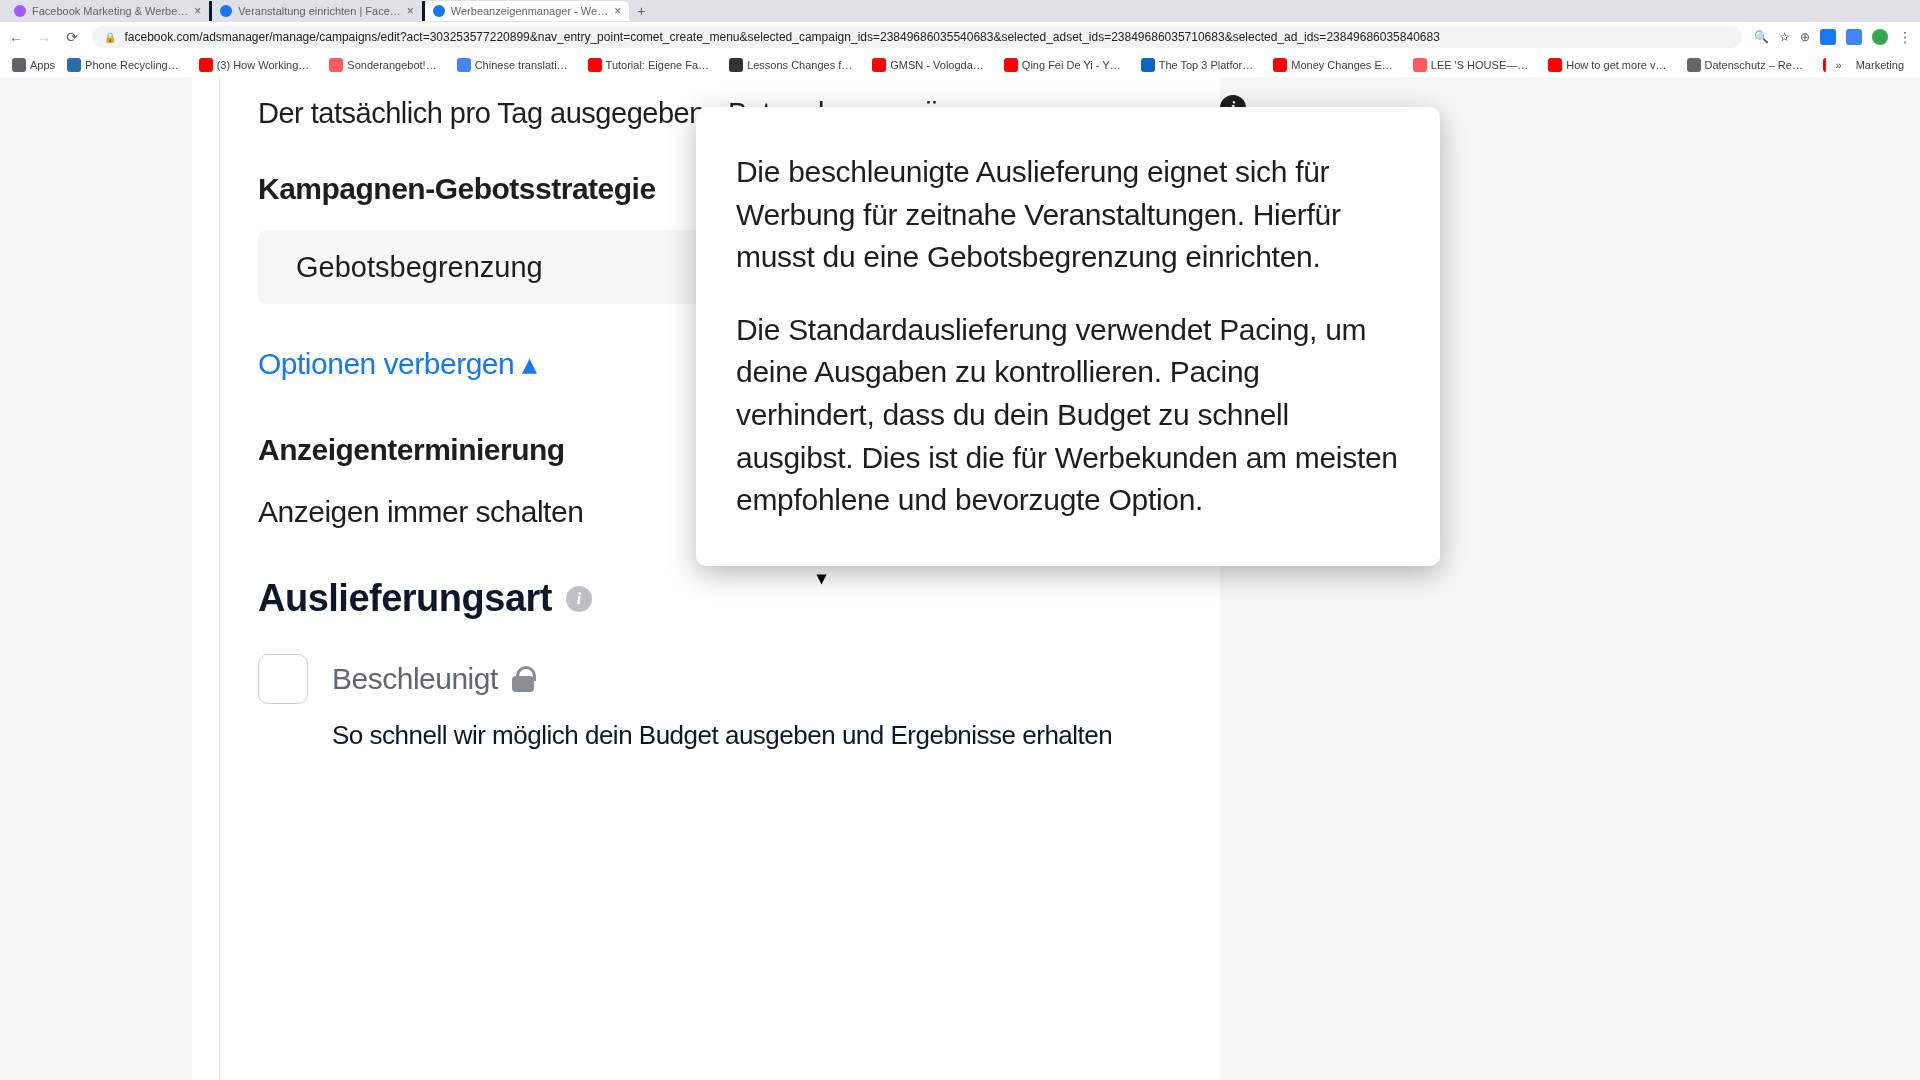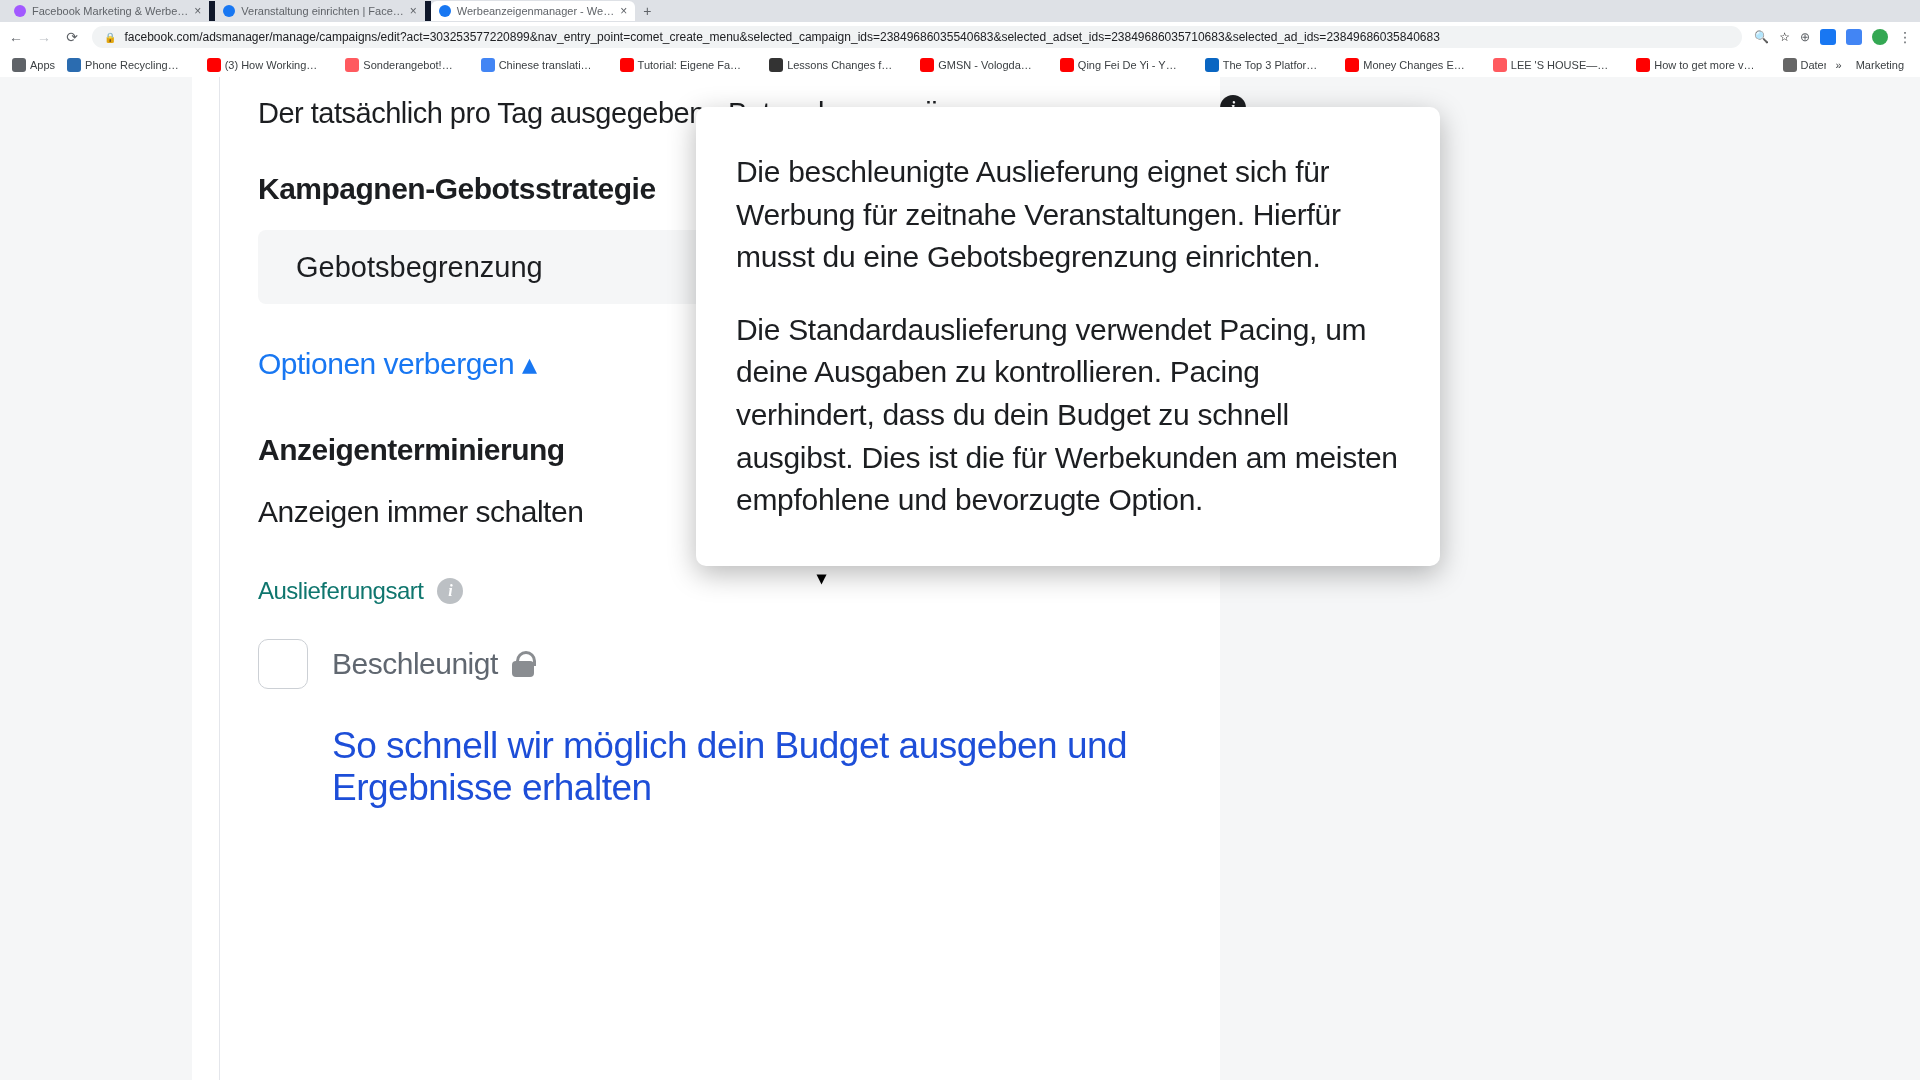--- a/index.html
+++ b/index.html
@@ -1,21 +1,21 @@
 <!DOCTYPE html>
 <html><head>
 <meta charset="utf-8">
 <style>
 * { margin: 0; padding: 0; box-sizing: border-box; font-family: -apple-system, BlinkMacSystemFont, "Segoe UI", Helvetica, Arial, sans-serif; }
 body { width: 1920px; height: 1080px; overflow: hidden; background: #fff; }
 
 
 .browser-chrome { height: 77px; background: #fff; border-bottom: 1px solid #ddd; }
 .tab-bar { height: 22px; display: flex; align-items: center; background: #dee1e6; padding-left: 6px; }
-.tab { display: flex; align-items: center; height: 20px; padding: 0 8px; font-size: 11px; color: #5f6368; border-right: 6px solid #0f172a; gap: 6px; }
+.tab { display: flex; align-items: center; height: 20px; padding: 0 8px; font-size: 11px; color: #5f6368; border-right: 3px solid #0f172a; gap: 6px; }
 .tab.active { background: #fff; border-radius: 6px 6px 0 0; border-right: none; }
 .tab .favicon { width: 12px; height: 12px; border-radius: 50%; }
 .tab .close { font-size: 12px; color: #5f6368; }
 .new-tab { padding: 0 8px; font-size: 14px; color: #5f6368; }
 
 .nav-bar { height: 30px; display: flex; align-items: center; padding: 0 8px; gap: 12px; background: #fff; }
 .nav-bar .nav-btn { color: #5f6368; font-size: 14px; width: 16px; text-align: center; }
 .url-bar { flex: 1; height: 22px; background: #f1f3f4; border-radius: 12px; display: flex; align-items: center; padding: 0 12px; font-size: 12px; color: #202124; gap: 8px; }
 .url-bar .lock { font-size: 10px; }
 .nav-right { display: flex; gap: 10px; align-items: center; }
@@ -39,31 +39,31 @@
 
 .greybox { margin-top: 24px; height: 74px; background: #f5f6f7; border-radius: 8px; display: flex; align-items: center; padding: 0 38px; font-size: 29px; color: #1c1e21; }
 
 .link-text { display: block; margin-top: 42px; font-size: 30px; color: #1877f2; letter-spacing: -0.5px; }
 
 .section-heading.mt2 { margin-top: 52px; }
 
 .body-text { font-size: 30px; color: #1c1e21; margin-top: 28px; letter-spacing: -0.5px; }
 
 .delivery-row { display: flex; align-items: center; gap: 14px; margin-top: 48px; }
-.delivery-row .h { font-size: 24px; font-weight: 400; color: #0f766e; letter-spacing: -0.5px; }
+.delivery-row .h { font-size: 38px; font-weight: 700; color: #0f172a; letter-spacing: -0.5px; }
 .info-circle { width: 26px; height: 26px; border-radius: 50%; background: #bcc0c4; color: #fff; display: flex; align-items: center; justify-content: center; font-size: 16px; font-weight: 700; font-style: italic; font-family: Georgia, serif; }
 
 .checkbox-row { display: flex; align-items: center; gap: 24px; margin-top: 34px; }
 .checkbox { width: 50px; height: 50px; border: 1px solid #ccd0d5; border-radius: 10px; background: #fff; }
 .checkbox-label { font-size: 30px; color: #606770; letter-spacing: -0.5px; display: flex; align-items: center; gap: 14px; }
 .lock-icon { width: 22px; height: 26px; position: relative; }
 .lock-icon::before { content: ""; position: absolute; top: 0; left: 4px; width: 14px; height: 12px; border: 3px solid #8a8d91; border-bottom: none; border-radius: 10px 10px 0 0; }
 .lock-icon::after { content: ""; position: absolute; bottom: 0; left: 0; width: 22px; height: 16px; background: #8a8d91; border-radius: 4px; }
 
-.checkbox-desc { font-size: 37px; color: #1d4ed8; margin-top: 36px; margin-left: 74px; letter-spacing: -0.5px; }
+.checkbox-desc { font-size: 26px; color: #0f172a; margin-top: 16px; margin-left: 74px; letter-spacing: -0.5px; }
 
 
 .info-dot { position: absolute; left: 1000px; top: 18px; width: 26px; height: 26px; border-radius: 50%; background: #1c1e21; color: #fff; display: flex; align-items: center; justify-content: center; font-size: 16px; font-weight: 700; font-style: italic; font-family: Georgia, serif; }
 
 .tooltip { position: absolute; left: 476px; top: 30px; width: 744px; background: #fff; border-radius: 10px; box-shadow: 0 8px 28px rgba(0,0,0,0.28); padding: 44px 40px; }
 .tooltip p { font-size: 30px; line-height: 1.42; color: #1c1e21; letter-spacing: -0.3px; }
 .tooltip p + p { margin-top: 30px; }
 
 .cursor-mark { position: absolute; left: 597px; top: 490px; font-size: 18px; color: #000; font-weight: 700; }
 </style>
@@ -107,21 +107,21 @@
       <span class="icon" style="background:#34a853;border-radius:50%"></span>
       <span style="font-size:14px;color:#5f6368">⋮</span>
     </div>
   </div>
 
   <div class="bookmark-bar">
     <div class="bookmark">
       <span class="bicon" style="background:#5f6368"></span>
       <span>Apps</span>
     </div>
-    <div id="bookmarks-container" style="display:flex;gap:20px;overflow:hidden">
+    <div id="bookmarks-container" style="display:flex;gap:12px;overflow:hidden">
         <div class="bookmark">
           <span class="bicon" style="background: rgb(43, 108, 176);"></span>
           <span>Phone Recycling…</span>
         </div>
         <div class="bookmark">
           <span class="bicon" style="background: rgb(255, 0, 0);"></span>
           <span>(3) How Working…</span>
         </div>
         <div class="bookmark">
           <span class="bicon" style="background: rgb(255, 90, 95);"></span>

